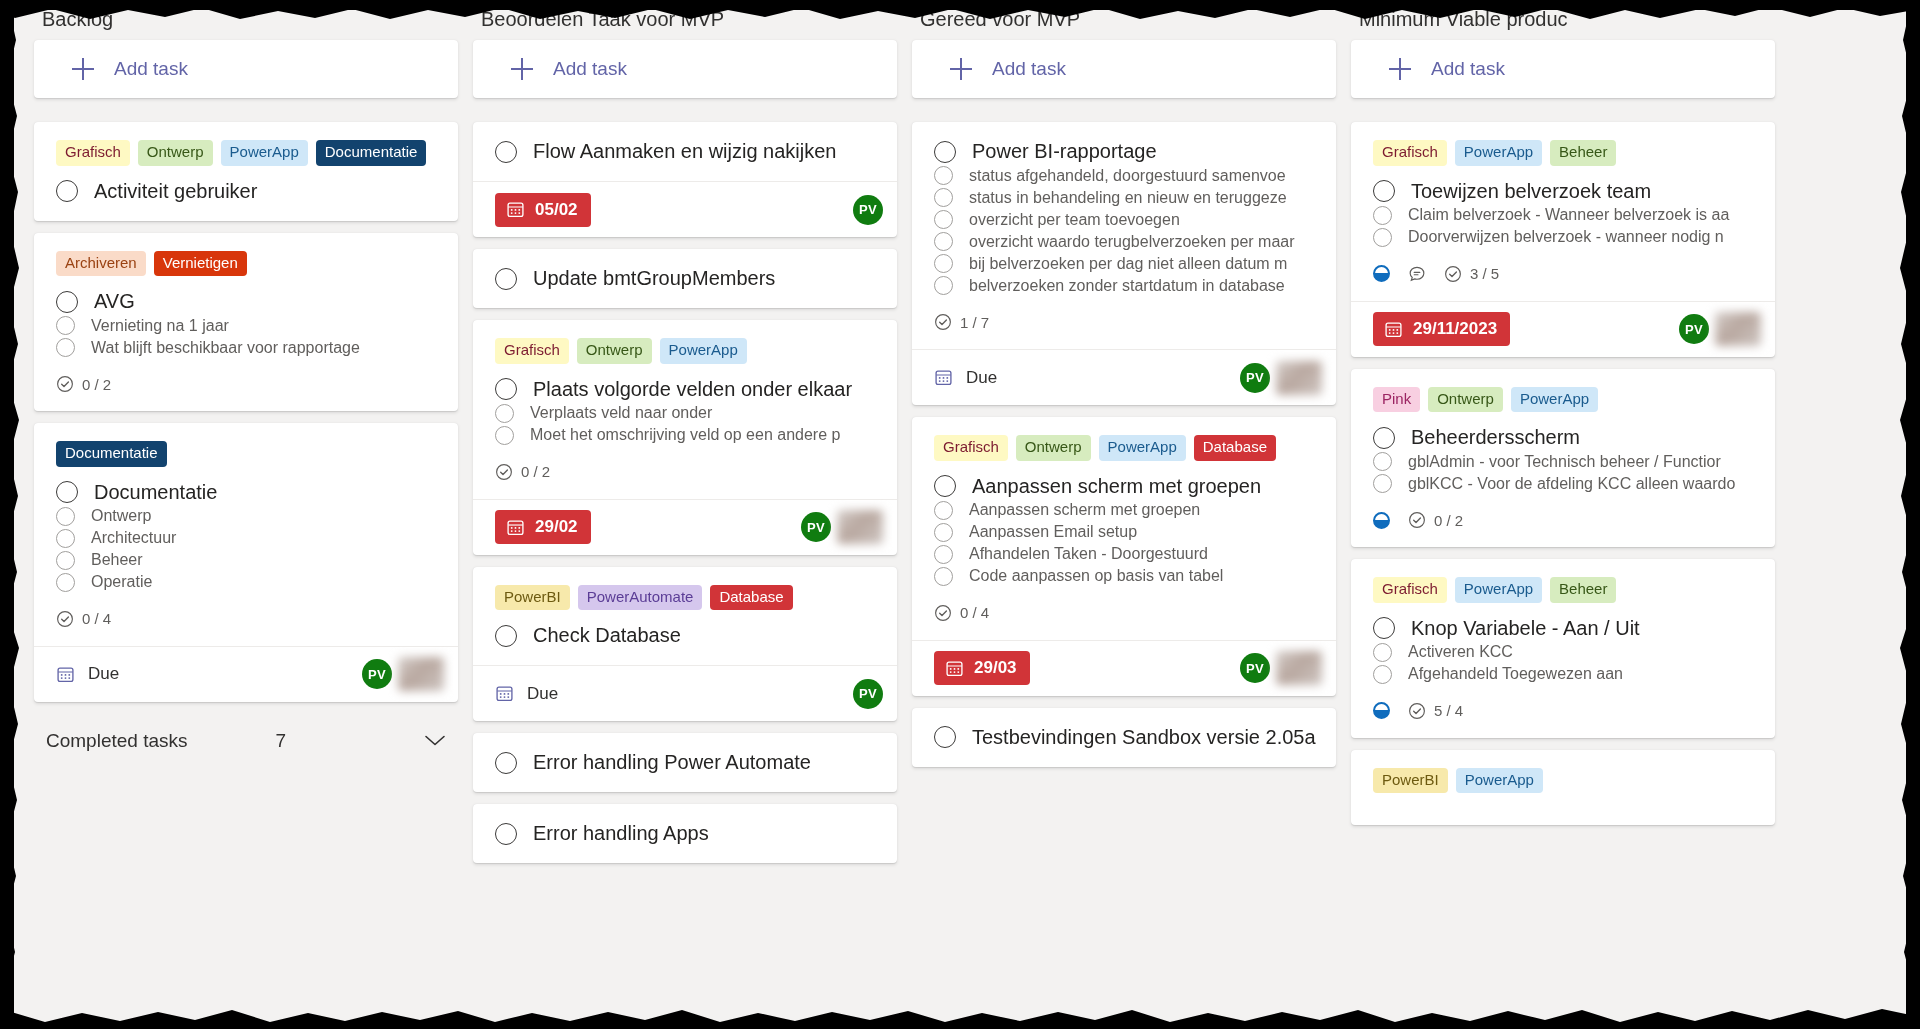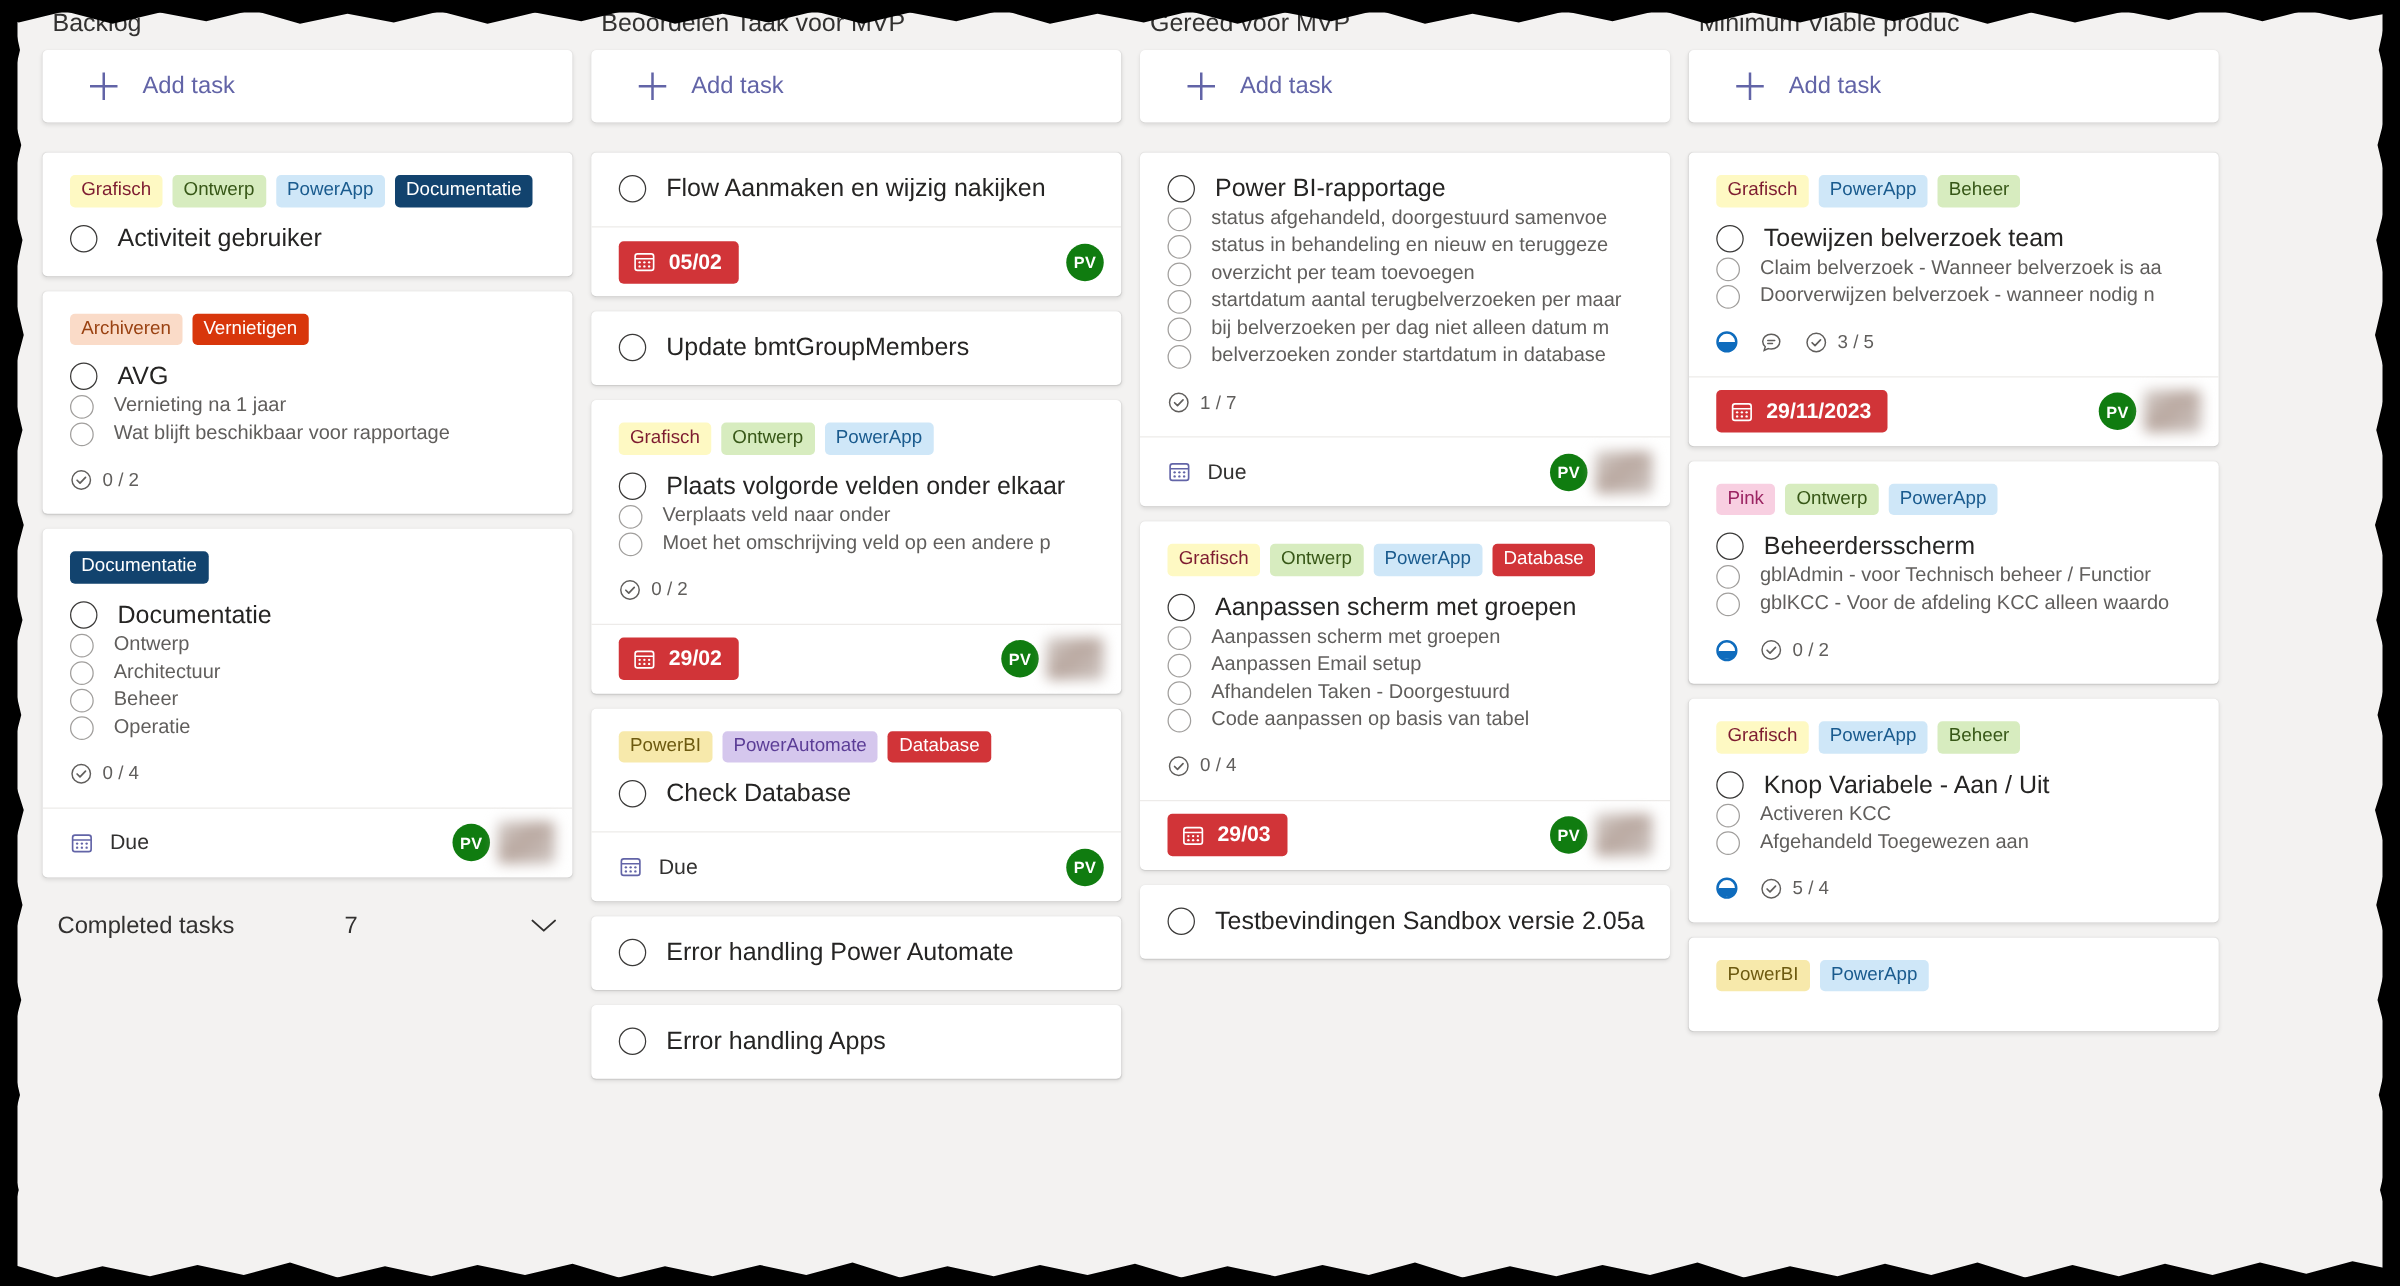--- a/index.html
+++ b/index.html
@@ -84,21 +84,21 @@
   .t-powerapp   { background:#cfe7f8; color:#1a5b8e; }
   .t-documentatie{ background:#12436e; color:#ffffff; }
   .t-archiveren { background:#fadbc8; color:#9a4212; }
   .t-vernietigen{ background:#d8360b; color:#ffffff; }
   .t-database   { background:#d13438; color:#ffffff; }
   .t-powerbi    { background:#f7e9ab; color:#6d5a10; }
   .t-powerautomate{ background:#d5c7ed; color:#5b3d96; }
   .t-beheer     { background:#d7ecbf; color:#375717; }
   .t-pink       { background:#f8cfe1; color:#9b2462; }
 
-  .task-row { display: flex; gap: 16px; }
+  .task-row { display: flex; align-items: center; gap: 16px; }
   .task-row + .task-row { margin-top: 3px; }
   .circle {
     flex: 0 0 auto;
     border-radius: 50%;
     border: 1.6px solid #767676;
     background: transparent;
     cursor: pointer;
   }
   .circle.big { width: 22px; height: 22px; border-color: #3b3a39; }
   .circle.sm  { width: 19px; height: 19px; border-color: #a19f9d; }
@@ -473,21 +473,21 @@
               <div class="task-row">
                 <span class="circle sm"></span>
                 <span class="sub-title">status in behandeling en nieuw en teruggeze</span>
               </div>
               <div class="task-row">
                 <span class="circle sm"></span>
                 <span class="sub-title">overzicht per team toevoegen</span>
               </div>
               <div class="task-row">
                 <span class="circle sm"></span>
-                <span class="sub-title">startdatum aantal terugbelverzoeken per maar</span>
+                <span class="sub-title">overzicht waardo terugbelverzoeken per maar</span>
               </div>
               <div class="task-row">
                 <span class="circle sm"></span>
                 <span class="sub-title">bij belverzoeken per dag niet alleen datum m</span>
               </div>
               <div class="task-row">
                 <span class="circle sm"></span>
                 <span class="sub-title">belverzoeken zonder startdatum in database</span>
               </div>
               <div class="meta-row">

